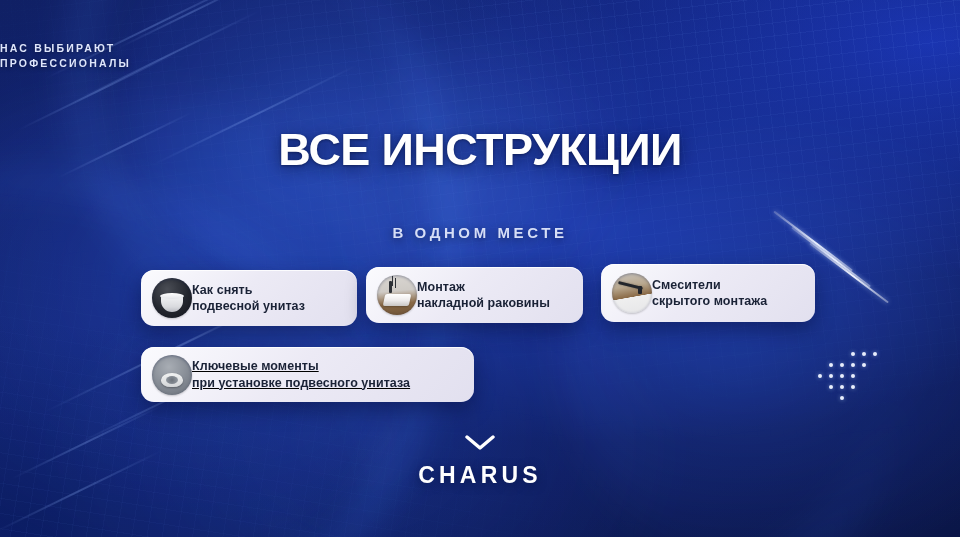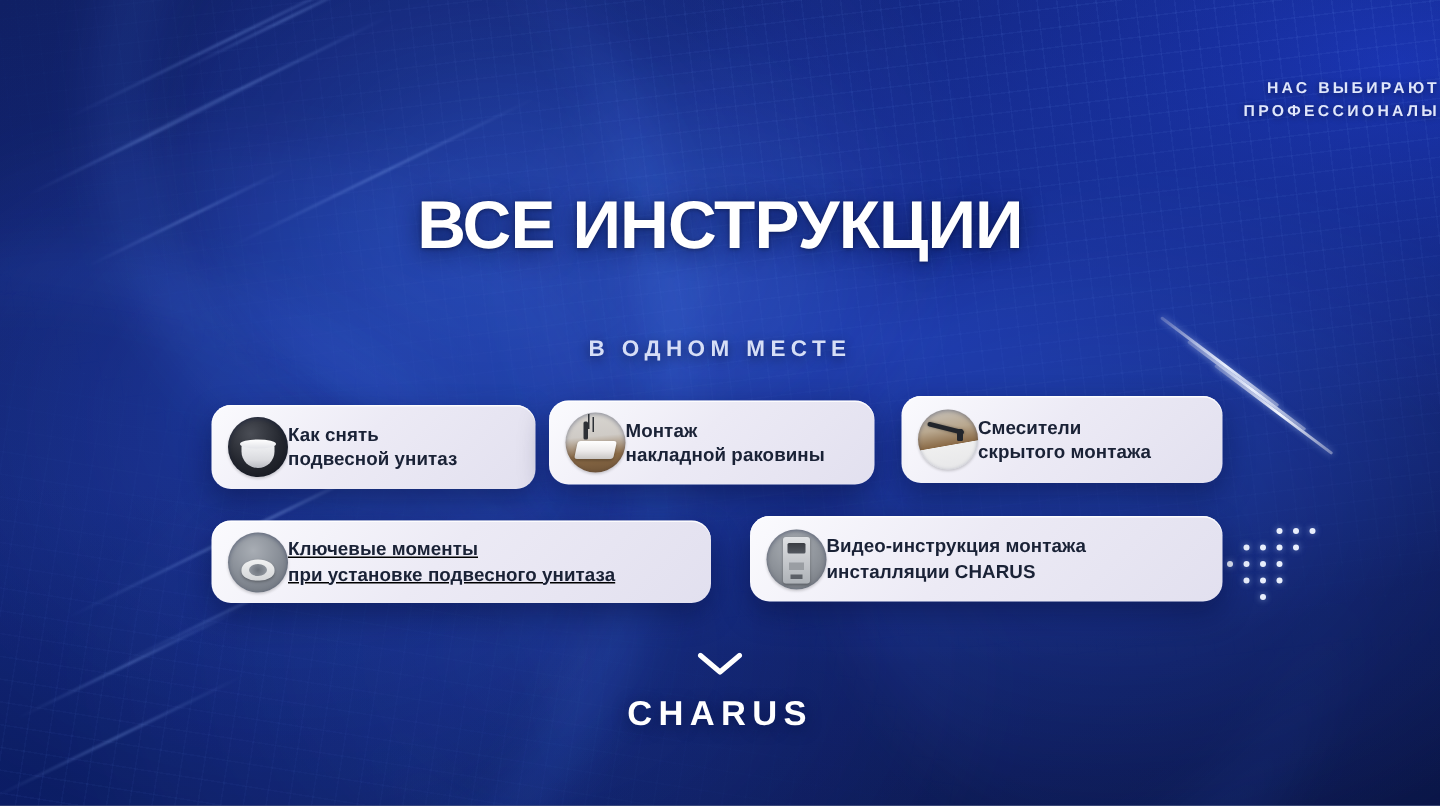--- a/index.html
+++ b/index.html
@@ -83,22 +83,22 @@
     background:linear-gradient(90deg, transparent, rgba(150,185,255,.55), transparent);
     transform:rotate(-26deg); filter:blur(.6px);
   }
   .streaks.tl { left:-10px; top:-6px; }
   .streaks.bl { left:-28px; bottom:-14px; }
 
   
   .content { position:absolute; inset:0; }
 
   .eyebrow {
-    position:absolute; top:52px; left:0; right:0;
-    text-align:right;
+    position:absolute; top:41px; left:0; right:0;
+    text-align:left;
     color:#dfe6fb;
     font-size:10.5px; font-weight:700; letter-spacing:2.2px; line-height:1.45;
     text-shadow:0 1px 5px rgba(0,0,0,.45);
   }
 
   .title {
     position:absolute; top:128px; left:0; right:0; text-align:center;
     color:#ffffff;
     font-weight:700; font-size:45px; letter-spacing:-.6px; line-height:.98;
     text-shadow:0 3px 16px rgba(5,16,70,.75), 0 1px 3px rgba(0,0,0,.4);
@@ -331,27 +331,20 @@
       </div>
 
       <div class="card c4">
         <span class="thumb th-toilet-grey"></span>
         <span class="card-text">
           <span class="ln">Ключевые моменты</span>
           <span class="ln">при установке подвесного унитаза</span>
         </span>
       </div>
 
-      <div class="card c5">
-        <span class="thumb th-install"></span>
-        <span class="card-text">
-          <span class="ln">Видео-инструкция монтажа</span>
-          <span class="ln">инсталляции CHARUS</span>
-        </span>
-      </div>
     </div>
 
     <div class="logo-wrap">
       <svg class="chev" width="30" height="15" viewBox="0 0 30 15">
         <path d="M2 2 L15 13 L28 2" fill="none" stroke="#ffffff" stroke-width="3.4" stroke-linecap="round" stroke-linejoin="round"></path>
       </svg>
       <div class="logo-word">CHARUS</div>
     </div>
 
   </div>

